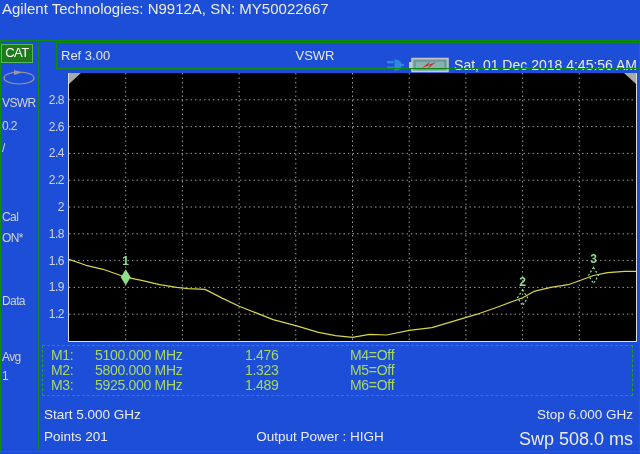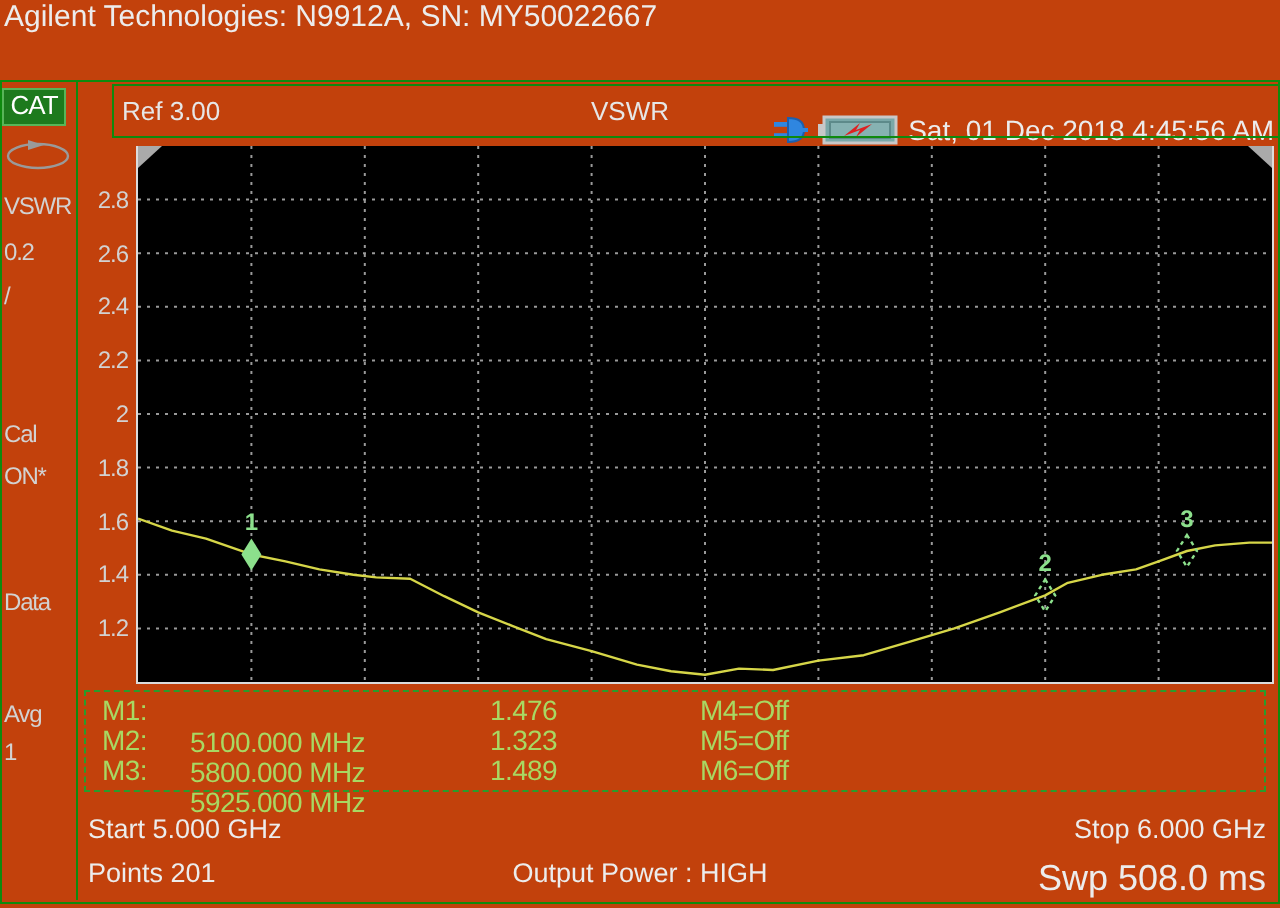--- a/index.html
+++ b/index.html
@@ -1,36 +1,36 @@
 <!DOCTYPE html>
 <html><head>
 <meta charset="utf-8">
 <style>
   html,body{margin:0;padding:0;background:#000;}
-  .screen{position:relative;width:640px;height:454px;background:#c2410c;overflow:hidden;
+  .screen{position:relative;width:640px;height:454px;background:#1d4ed8;overflow:hidden;
           font-family:"Liberation Sans",sans-serif;color:#e6e6e6;}
   .titlebar{position:absolute;left:2px;top:0px;font-size:15px;color:#ececec;white-space:nowrap;}
   .statusrow{position:absolute;top:18px;right:3px;height:22px;display:flex;align-items:center;gap:5px;margin-top:36px;}
   .datetime{font-size:14px;color:#ececec;white-space:nowrap;}
   .frame{position:absolute;left:0;top:40px;width:638px;height:410px;border:1px solid #0e8a0e;}
   .sidebar-divider{position:absolute;left:38px;top:41px;width:1px;height:409px;background:#0e8a0e;}
   .cat-badge{position:absolute;left:1px;top:44px;width:30px;height:17px;background:#1d7a1d;
              border:1px solid #58b558;color:#fff;font-size:13px;line-height:16px;text-align:center;letter-spacing:-0.5px;}
   .sbitem{position:absolute;left:2px;font-size:12px;letter-spacing:-0.6px;color:#d2d2d2;white-space:nowrap;}
   .sweep-icon{position:absolute;left:2px;top:68px;}
   .refbox{position:absolute;left:40px;top:42px;width:595px;height:27px;border:1px solid #0e8a0e;box-sizing:border-box;margin-left:16px;}
   .reflabel{position:absolute;left:4px;top:5px;font-size:13px;color:#e6e6e6;}
   .charttitle{position:absolute;left:218px;top:5px;width:80px;text-align:center;font-size:13px;color:#e6e6e6;}
   #plot{position:absolute;left:68px;top:73px;border-left:1px solid #dcdcdc;border-right:1px solid #dcdcdc;
         border-bottom:1px solid #dcdcdc;background:#000;}
   .ylabel{position:absolute;width:27px;left:37px;text-align:right;font-size:12px;color:#d2d2d2;letter-spacing:-0.5px;}
   .markerbox{position:absolute;left:42px;top:345px;width:591px;height:51px;border:1px dashed #2b9b2b;box-sizing:border-box;}
   .mrow{position:absolute;left:0;height:15px;font-size:14px;color:#a8d862;white-space:nowrap;letter-spacing:-0.3px;}
   .mlabel{position:absolute;left:8px;}
-  .mfreq{position:absolute;left:52px;margin-top:16px;}
+  .mfreq{position:absolute;left:52px;}
   .mval{position:absolute;left:202px;}
   .mright{position:absolute;left:307px;}
   .fstart{position:absolute;left:44px;top:407px;font-size:13.5px;color:#ececec;}
   .fstop{position:absolute;right:7px;top:407px;font-size:13.5px;color:#ececec;}
   .fpoints{position:absolute;left:44px;top:429px;font-size:13.5px;color:#ececec;}
   .foutput{position:absolute;left:240px;top:429px;width:160px;text-align:center;font-size:13.5px;color:#ececec;}
   .fswp{position:absolute;right:7px;top:429px;font-size:18px;color:#ececec;}
 </style>
 </head>
 <body>
@@ -78,21 +78,21 @@
   </div>
 
   <div id="ylabels">
       <div class="ylabel" style="top: 92.8px;">2.8</div>
       <div class="ylabel" style="top: 119.6px;">2.6</div>
       <div class="ylabel" style="top: 146.4px;">2.4</div>
       <div class="ylabel" style="top: 173.2px;">2.2</div>
       <div class="ylabel" style="top: 200px;">2</div>
       <div class="ylabel" style="top: 226.8px;">1.8</div>
       <div class="ylabel" style="top: 253.6px;">1.6</div>
-      <div class="ylabel" style="top: 280.4px;">1.4</div>
+      <div class="ylabel" style="top: 280.4px;">1.9</div>
       <div class="ylabel" style="top: 307.2px;">1.2</div>
     </div>
 
   <svg id="plot" width="567" height="268" viewBox="0 0 567 268">
       <line x1="56.7" y1="0" x2="56.7" y2="268" stroke="#9a9a9a" stroke-width="1" stroke-dasharray="1.5 3"></line>
       <line x1="113.4" y1="0" x2="113.4" y2="268" stroke="#9a9a9a" stroke-width="1" stroke-dasharray="1.5 3"></line>
       <line x1="170.1" y1="0" x2="170.1" y2="268" stroke="#9a9a9a" stroke-width="1" stroke-dasharray="1.5 3"></line>
       <line x1="226.8" y1="0" x2="226.8" y2="268" stroke="#9a9a9a" stroke-width="1" stroke-dasharray="1.5 3"></line>
       <line x1="283.5" y1="0" x2="283.5" y2="268" stroke="#9a9a9a" stroke-width="1" stroke-dasharray="1.5 3"></line>
       <line x1="340.2" y1="0" x2="340.2" y2="268" stroke="#9a9a9a" stroke-width="1" stroke-dasharray="1.5 3"></line>

